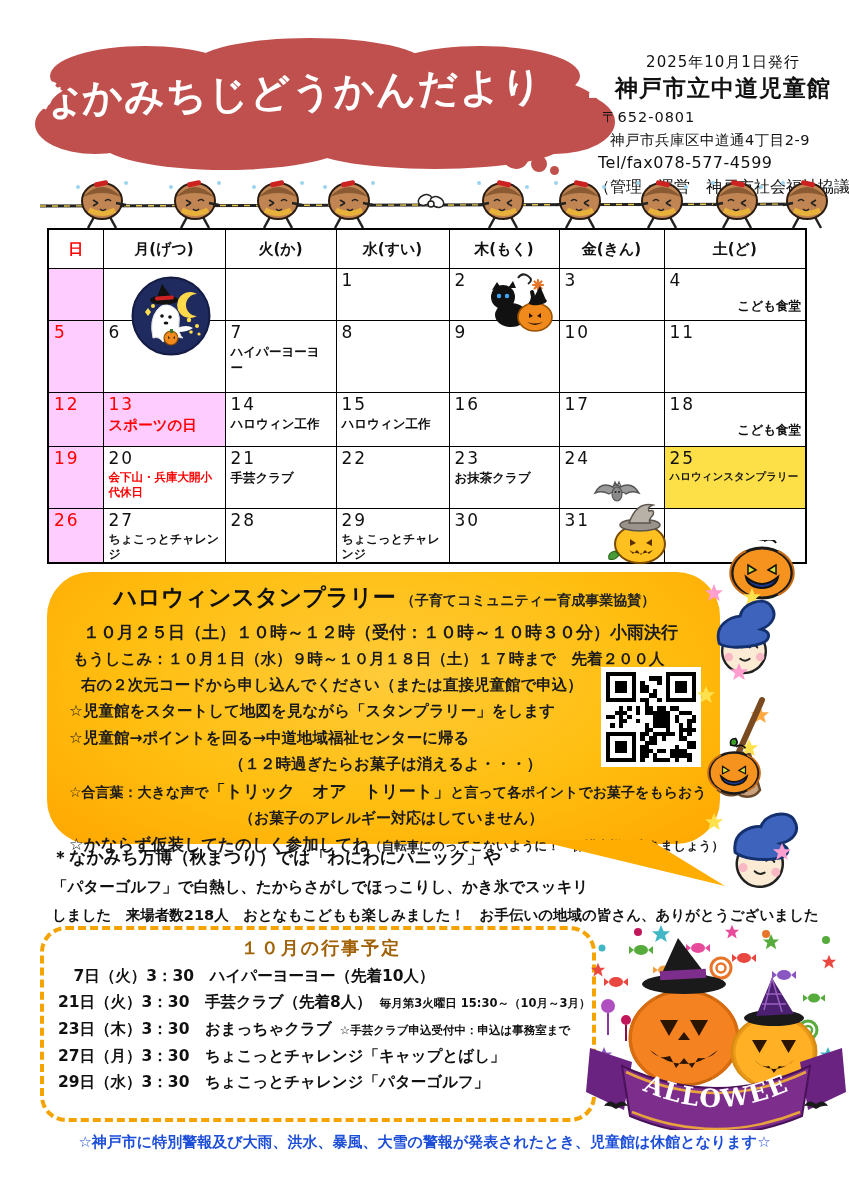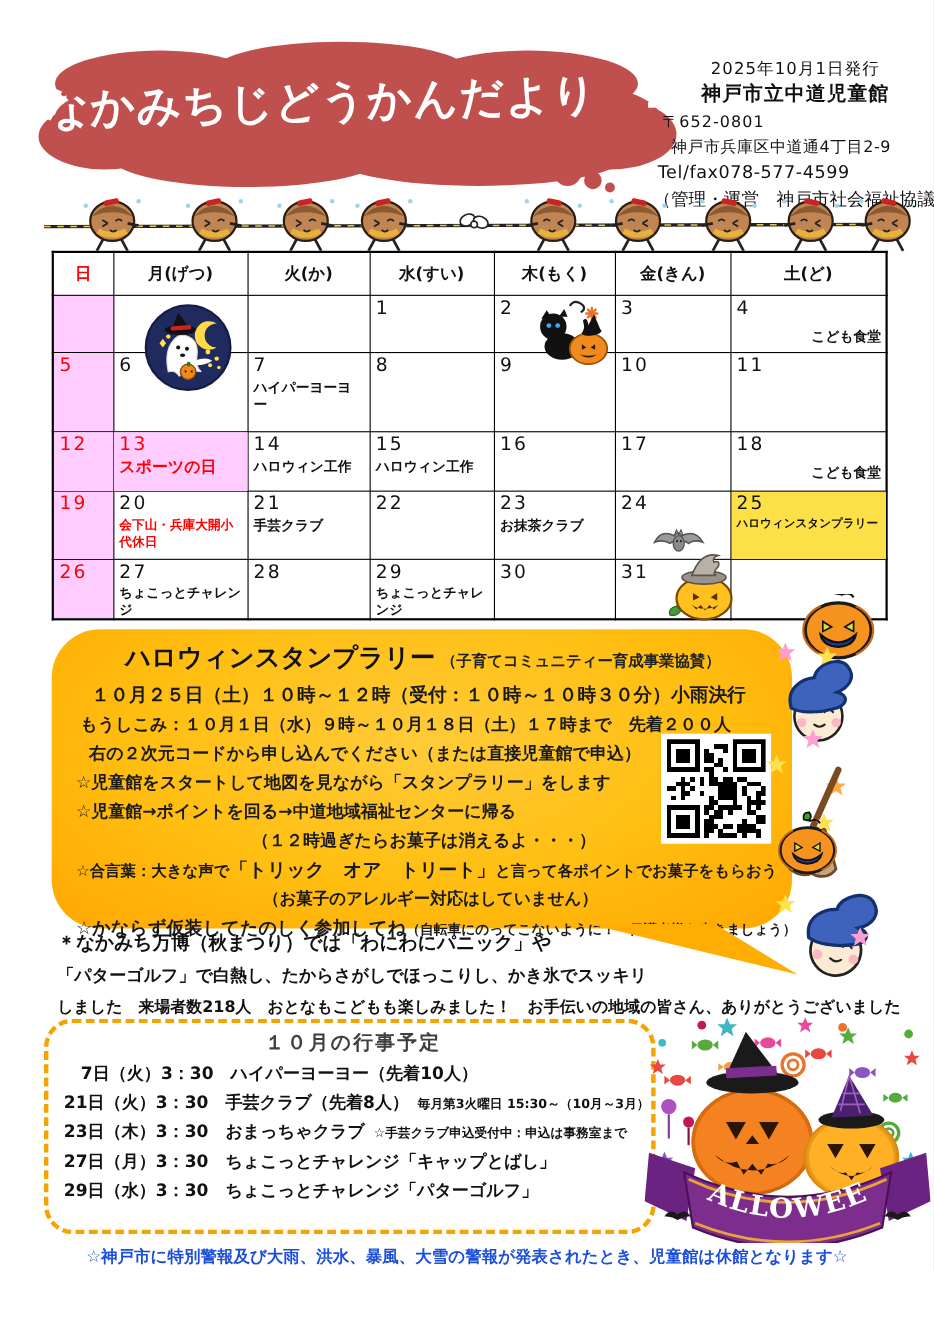--- a/index.html
+++ b/index.html
@@ -6,21 +6,21 @@
   .page{position:relative;width:849px;height:1200px;background:#ffffff;overflow:hidden;
         font-family:"DejaVu Sans","Liberation Sans",sans-serif;color:#111;}
   .abs{position:absolute;}
   .red{color:#FF0000;}
 
   
   .cloud-title{left:40px;top:64px;width:560px;text-align:center;color:#fff;
     font-size:40px;font-weight:bold;letter-spacing:1px;transform:rotate(-1.5deg);white-space:nowrap;}
   .info{left:598px;top:54px;width:250px;line-height:1.18;}
   .info .l1{font-size:15px;text-align:center;letter-spacing:1px;}
-  .info .l2{font-size:18px;font-weight:bold;text-align:center;margin-top:3px;letter-spacing:1px;}
+  .info .l2{font-size:23px;font-weight:bold;text-align:center;margin-top:3px;letter-spacing:1px;}
   .info .l3{font-size:14.5px;margin-top:7px;padding-left:4px;letter-spacing:1px;}
   .info .l4{font-size:14.5px;margin-top:6px;padding-left:12px;letter-spacing:.5px;}
   .info .l5{font-size:16px;margin-top:5px;letter-spacing:.5px;}
   .info .l6{font-size:16px;margin-top:5px;white-space:nowrap;margin-left:-4px;}
 
   
   table.cal{border-collapse:collapse;table-layout:fixed;width:758px;background:#fff;}
   table.cal th,table.cal td{border:1.5px solid #000;}
   table.cal{border:2.5px solid #000;}
   table.cal th{height:36px;font-size:15px;font-weight:bold;background:#fff;}
@@ -42,21 +42,21 @@
   
   .qr-box{left:601px;top:667px;width:100px;height:100px;background:#fff;padding:5px;box-sizing:border-box;}
 
   
   .report{left:52px;top:846px;width:796px;font-weight:700;color:#111;}
   .report div{margin-bottom:8px;white-space:nowrap;}
 
   
   .sched{left:40px;top:926px;width:556px;height:196px;border:4.5px dashed #F5A300;border-radius:26px;
     box-sizing:border-box;padding:6px 8px 0 14px;background:#fff;}
-  .sched-title{text-align:center;color:#404040;font-size:18px;font-weight:800;letter-spacing:2px;margin-bottom:3px;}
+  .sched-title{text-align:center;color:#a16207;font-size:18px;font-weight:800;letter-spacing:2px;margin-bottom:3px;}
   .sched-item{font-size:15.5px;font-weight:600;line-height:26px;white-space:nowrap;color:#111;}
   .sched-note{font-size:11.5px;font-weight:600;margin-left:8px;}
 
   
   .footer{left:0;top:1133px;width:849px;text-align:center;font-size:15px;font-weight:700;color:#1d4ed8;}
 </style>
 </head>
 <body>
 
 <div class="page">

